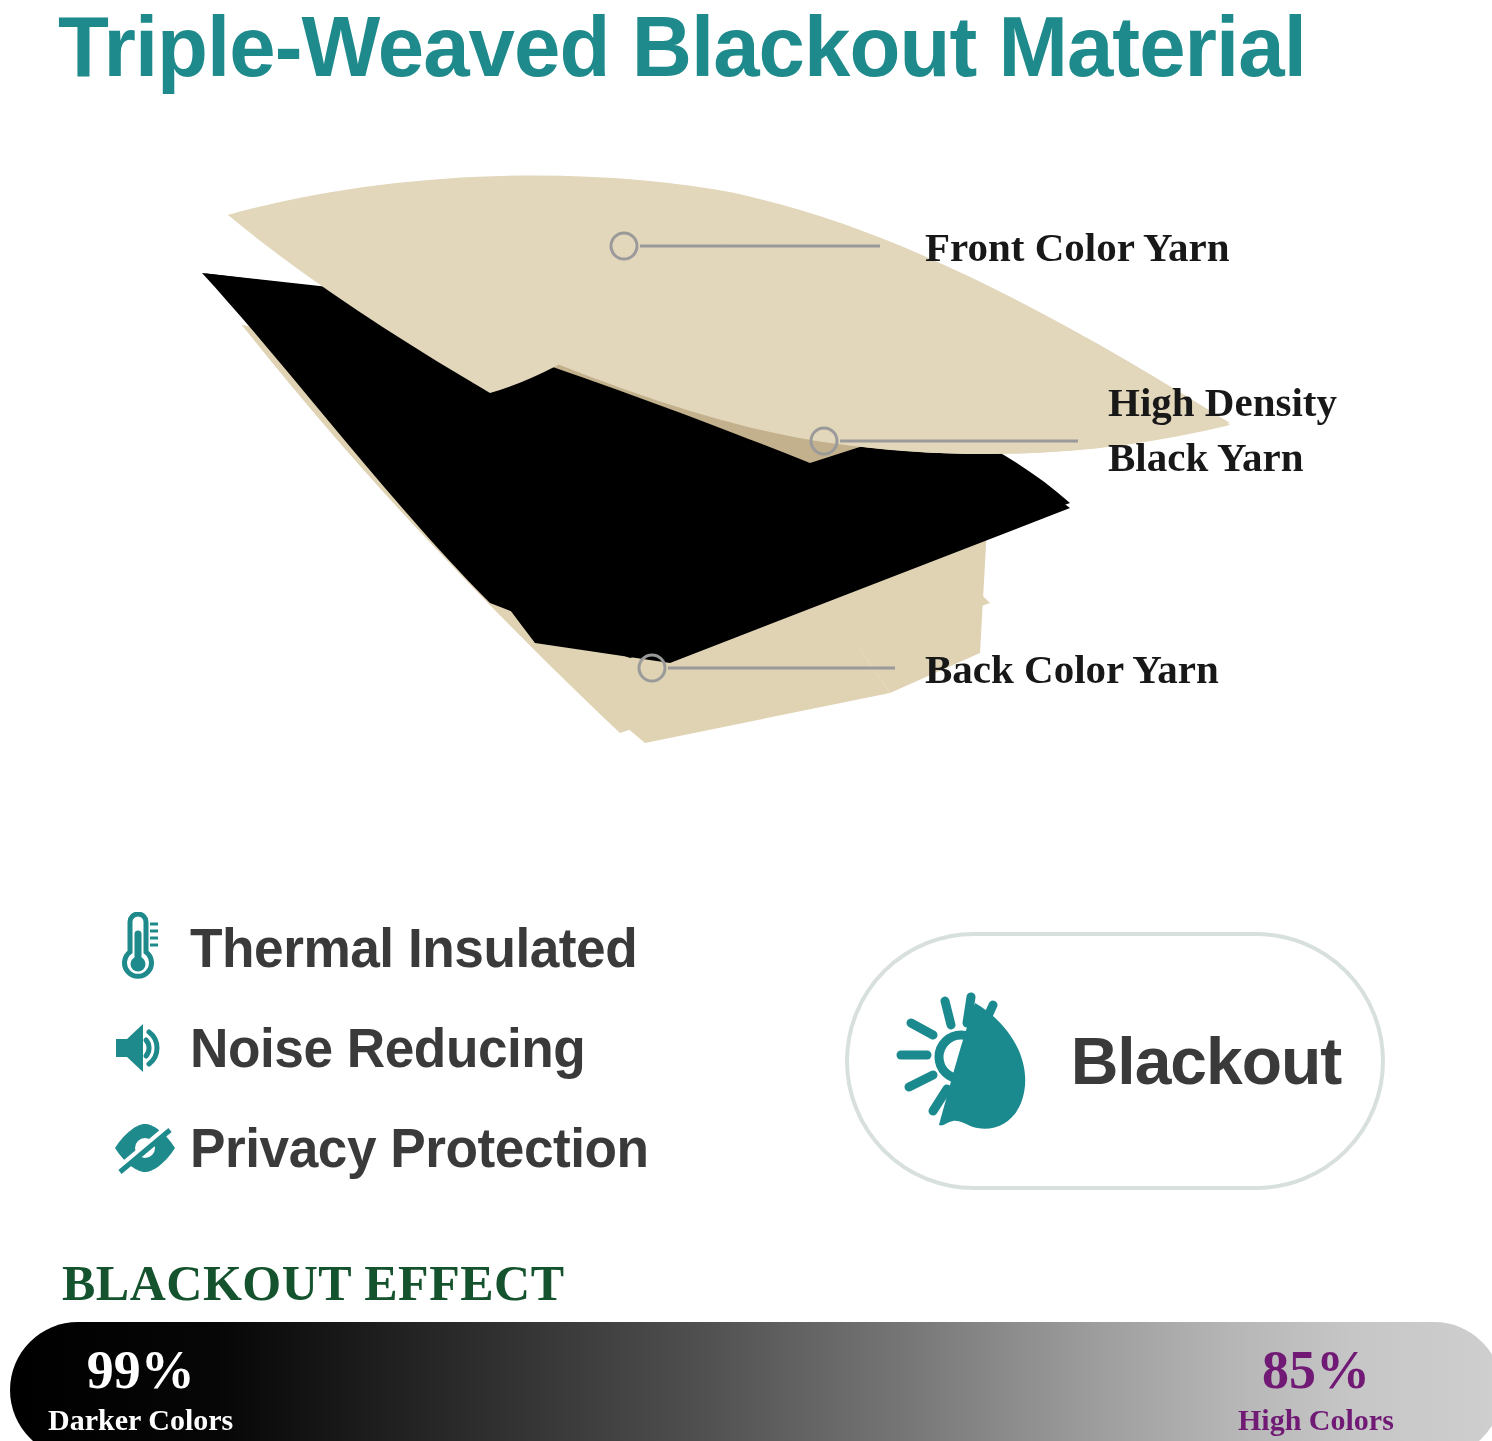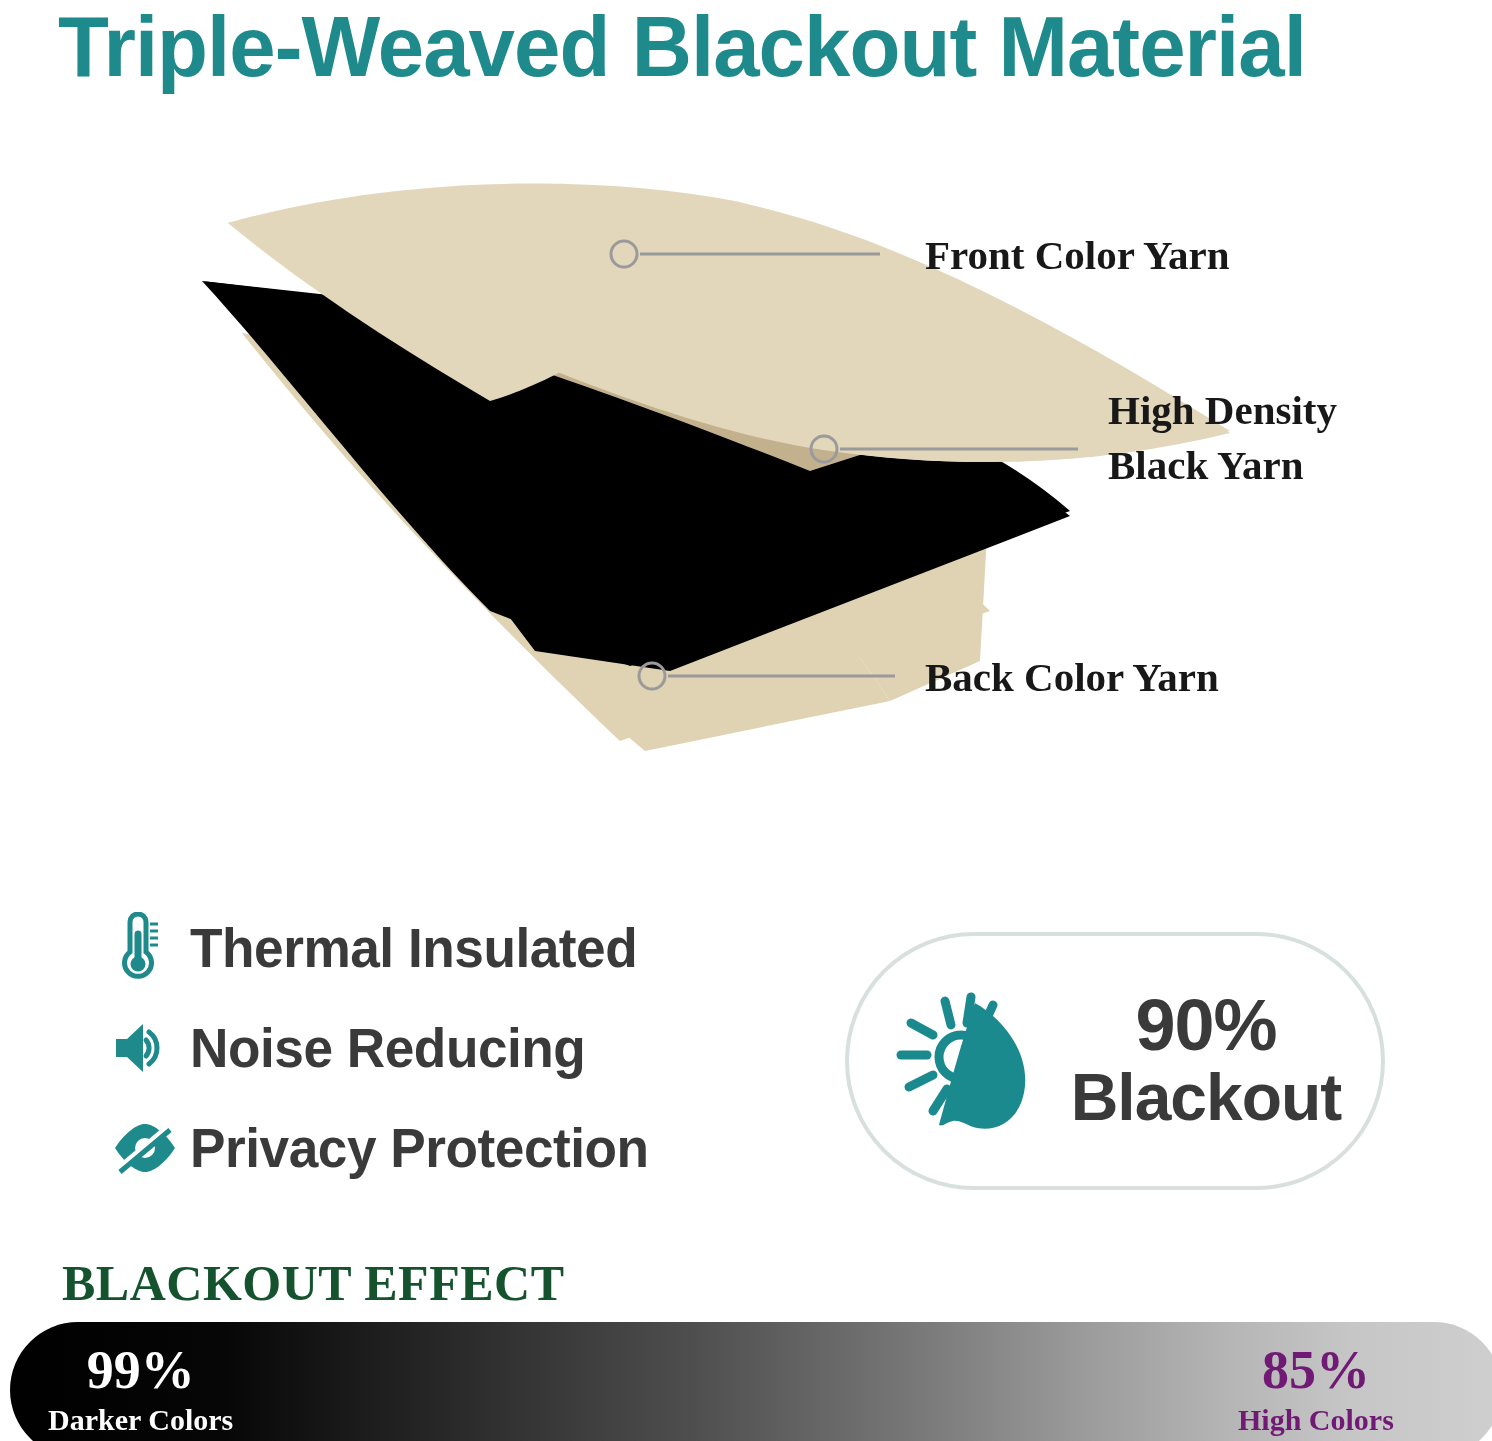--- a/index.html
+++ b/index.html
@@ -31,21 +31,21 @@
     color: #1F8A8C;
     transform: scaleX(0.97);
     transform-origin: left top;
     white-space: nowrap;
   }
 
   
   #fabric-diagram {
     position: absolute;
     left: 190px;
-    top: 181px;
+    top: 173px;
     width: 1240px;
     height: 570px;
   }
   #fabric-diagram svg { display: block; }
 
   .callout-text {
     font-family: "Liberation Serif", serif;
     font-weight: bold;
     fill: #181818;
     font-size: 41px;
@@ -284,21 +284,20 @@
         <line x1="82" y1="16" x2="78" y2="42"></line>
         <line x1="104" y1="24" x2="94" y2="46"></line>
       </g>
 
       <circle cx="72" cy="76" r="22" fill="none" stroke="#1B8A8F" stroke-width="9"></circle>
 
       <path d="M 86 22 C 124 44 146 86 132 122 C 124 142 104 152 84 146 C 76 143 70 139 64 140 C 58 141 54 146 50 144 C 58 116 70 68 86 22 Z" fill="#1B8A8F"></path>
     </svg>
   </span>
   <span class="badge-text">
-    <span class="badge-pct">90%</span>
     <span class="badge-word">Blackout</span>
   </span>
 </div>
 
 <div id="blackout-effect-heading">BLACKOUT EFFECT</div>
 
 <div id="gradient-bar"></div>
 
 <div class="bar-block" id="bar-left-block">
   <span class="bar-pct">99%</span>

